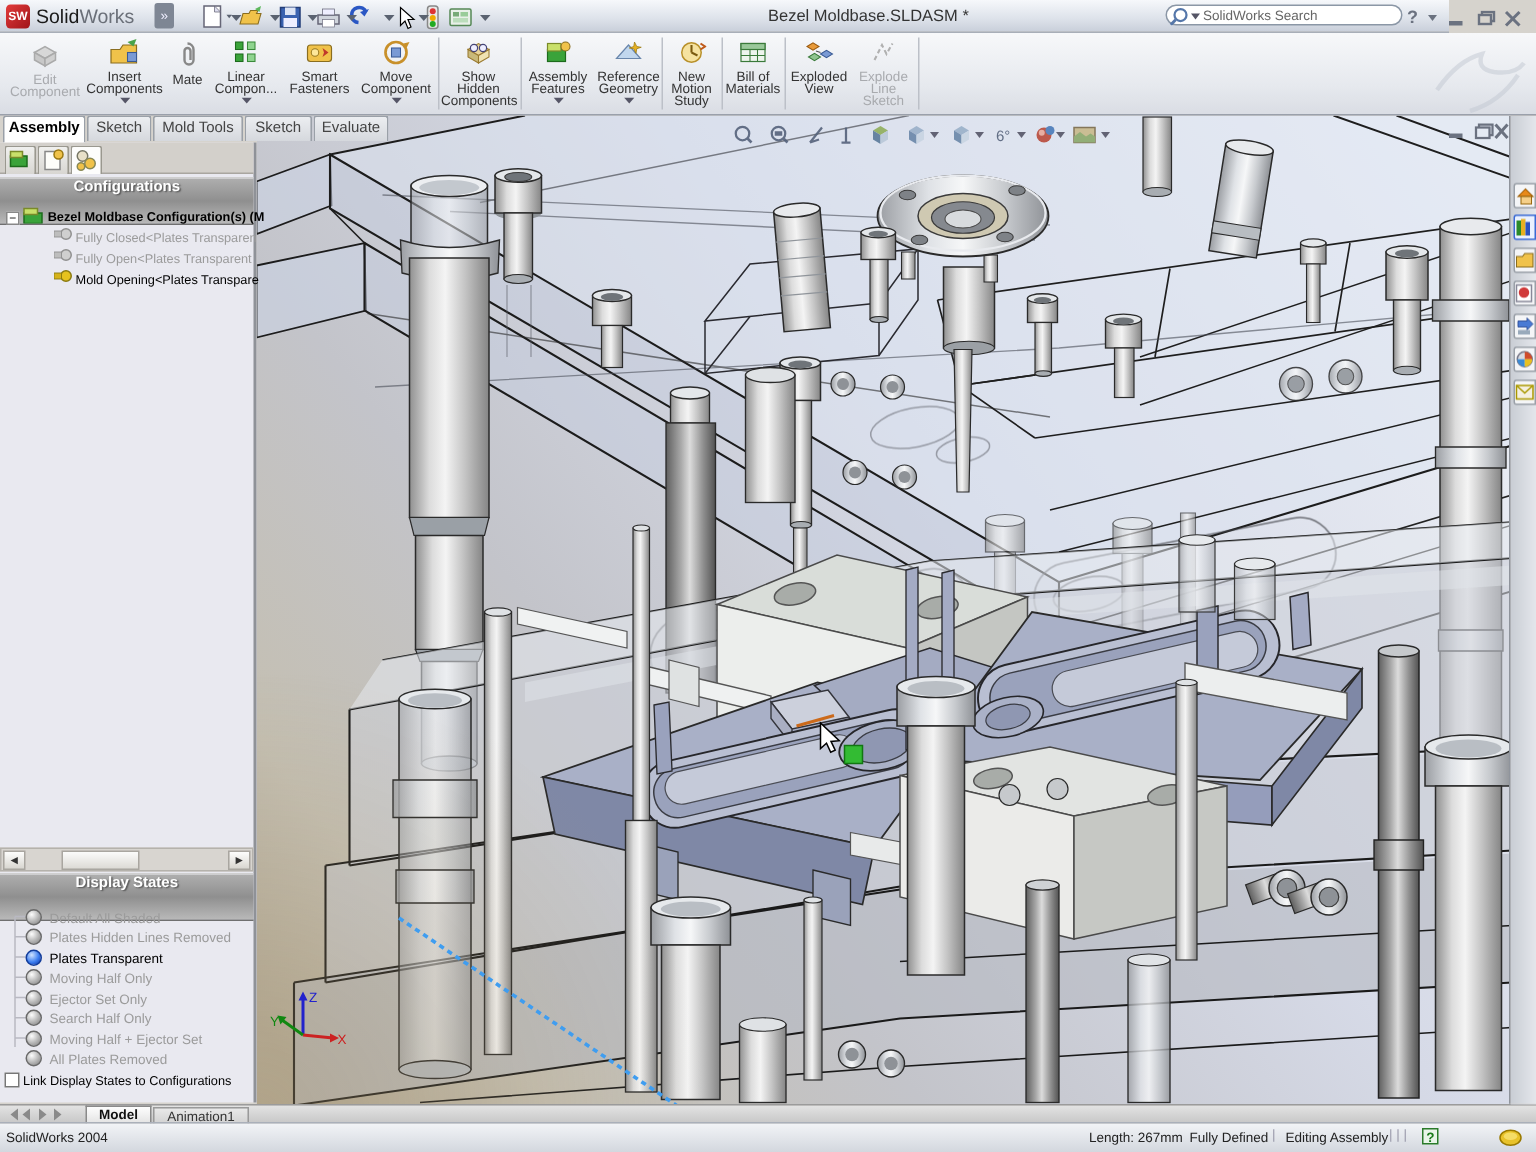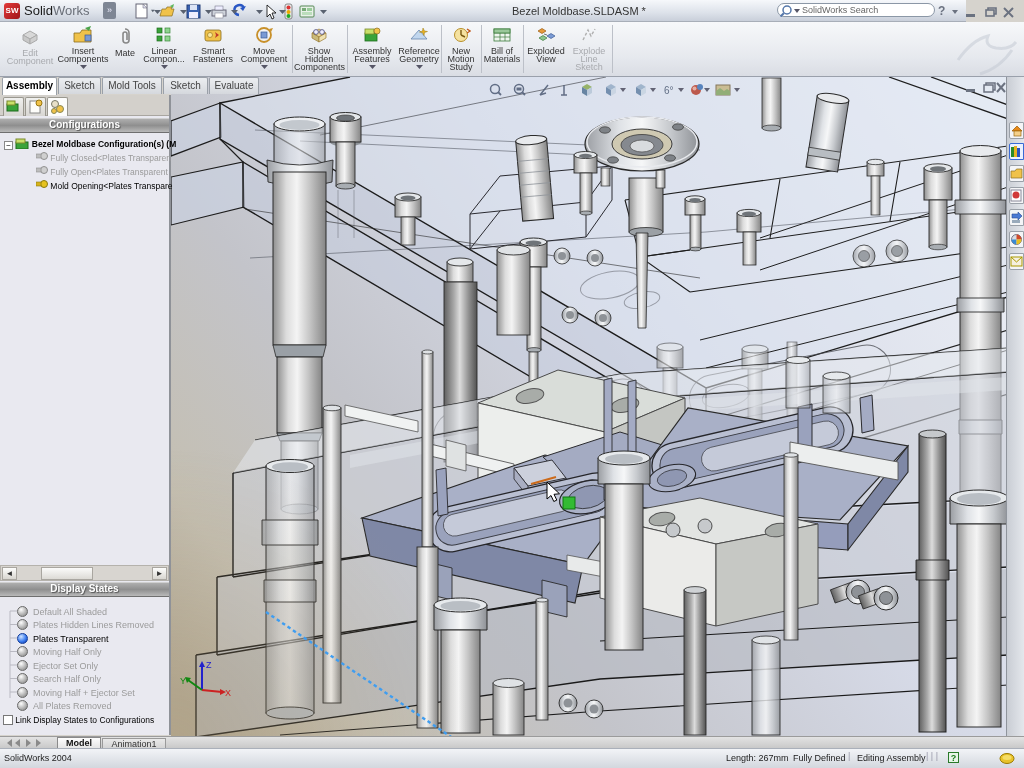--- a/index.html
+++ b/index.html
@@ -14,21 +14,21 @@
 .rbtn .lbl{margin-top:2px}
 .rbtn.dis{color:#a8aaae}
 .rsep{position:absolute;top:3px;width:1px;height:48px;background:#bcc0c8}
 #tabrow{position:absolute;left:0;top:77px;width:262px;height:18px;z-index:5}
 .tab{position:absolute;top:0;height:17px;background:linear-gradient(#eceef1,#d5d8dd);border:1px solid #9aa0a8;border-bottom:none;font-size:10px;color:#444;text-align:center;border-radius:2px 2px 0 0;padding-top:2px}
 .tab.active{background:#fff;color:#000;font-weight:bold;height:18px;z-index:6}
 #leftpanel{position:absolute;left:0;top:95px;width:171px;height:640px;background:#e9e9f0;border-right:2px solid #8f9298}
 #lp-tabs{position:absolute;left:0;top:0;width:169px;height:21px;background:#d3d0cb;border-bottom:1px solid #a9a6a0}
 .lptab{position:absolute;top:2px;width:21px;height:19px;background:linear-gradient(#f0f0ee,#d8d6d2);border:1px solid #9a988f;border-bottom:none;border-radius:2px 2px 0 0}
 .lptab.active{background:#fdfdfc}
-.phead{position:absolute;left:0;width:169px;height:15px;background:linear-gradient(#aeaeae,#8f8f8f 50%,#b9b9b9);color:#fff;font-weight:bold;font-size:10px;text-align:center;text-shadow:1px 1px 1px #555;border-top:1px solid #cfcfcf;border-bottom:1px solid #6f6f6f}
+.phead{position:absolute;left:0;width:169px;height:32px;background:linear-gradient(#aeaeae,#8f8f8f 50%,#b9b9b9);color:#fff;font-weight:bold;font-size:10px;text-align:center;text-shadow:1px 1px 1px #555;border-top:1px solid #cfcfcf;border-bottom:1px solid #6f6f6f}
 .trow{position:absolute;font-size:8.5px;white-space:nowrap}
 #hscroll{position:absolute;left:0;top:470px;width:169px;height:16px;background:#d8d5d0;border:1px solid #b5b2ac}
 #dslist .ds{position:absolute;left:33px;font-size:9px;color:#9b9b9b;white-space:nowrap}
 .sph{position:absolute;left:17px;width:11px;height:11px;border-radius:50%;background:radial-gradient(circle at 35% 30%,#fdfdfd,#b5b5b5 55%,#7e7e7e);border:1px solid #6a6a6a}
 .sph.blue{background:radial-gradient(circle at 35% 30%,#cfe3ff,#3d7ef0 55%,#0a2fa0);border-color:#123c9a}
 #bottombar{position:absolute;left:0;top:736px;width:1024px;height:12px;background:linear-gradient(#e3e3e3,#c9c9c9);border-top:1px solid #9b9b9b}
 #statusbar{position:absolute;left:0;top:748px;width:1024px;height:20px;background:linear-gradient(#f2f4f7,#d3d7de);border-top:1px solid #aab0ba;font-size:9px;color:#222}
 #rightstrip{position:absolute;left:1006px;top:77px;width:18px;height:659px;background:linear-gradient(90deg,#c9cdd4,#e4e7ec);border-left:1px solid #8f949c}
 .rsicon{position:absolute;left:2px;width:15px;height:17px;background:#f4f5f7;border:1px solid #9aa0a8;border-radius:2px 0 0 2px}
 #viewport{position:absolute;left:171px;top:77px;width:835px;height:659px;overflow:hidden}

